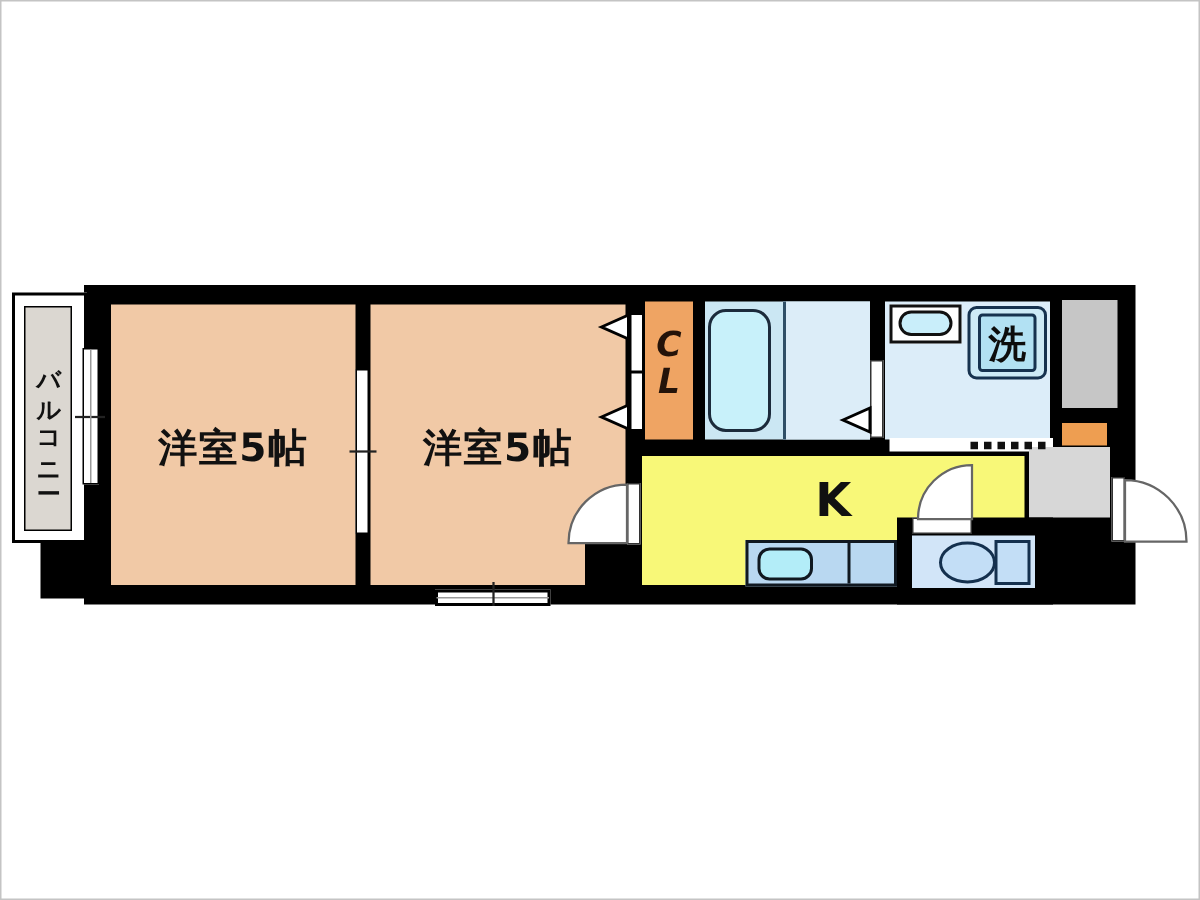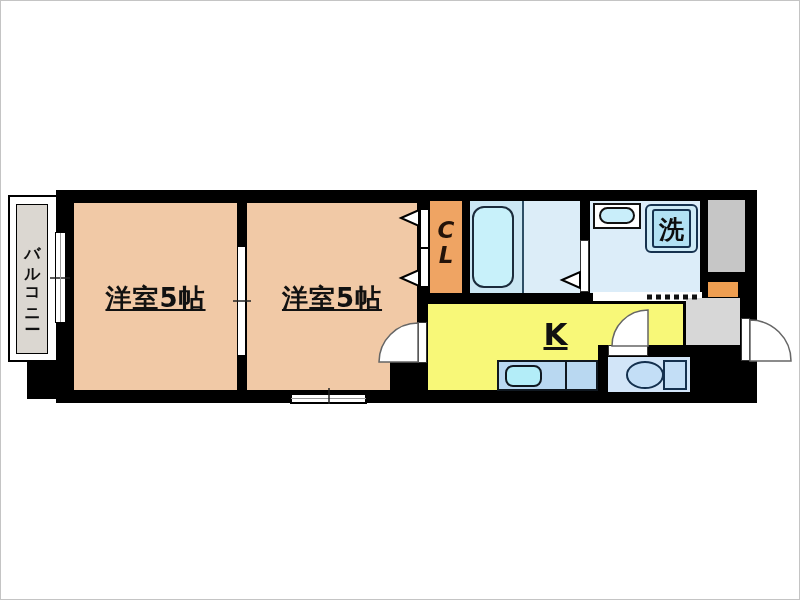--- a/index.html
+++ b/index.html
@@ -1,20 +1,20 @@
 <!DOCTYPE html>
 <html><head>
 <meta charset="utf-8">
 <style>
   html,body{margin:0;padding:0;background:#fff;}
   #canvas{position:relative;width:800px;height:600px;background:#ffffff;overflow:hidden;
           box-shadow:inset 0 0 0 1px #c4c4c4;font-family:"DejaVu Sans","Liberation Sans",sans-serif;}
   .abs{position:absolute;box-sizing:border-box;}
   .wall{background:#000;}
-  .label{color:#111;font-weight:bold;text-align:center;text-decoration:underline;}
+  .label{color:#111;font-weight:bold;text-align:center;}
   .room-label{font-size:26px;letter-spacing:1px;}
   .k-label{font-size:31px;}
   .cl-label{font-size:23px;line-height:25px;font-style:italic;color:#241309;font-weight:bold;text-align:center;}
   .wash-label{font-size:25px;line-height:37px;text-align:center;color:#0d0d0d;font-weight:bold;}
   .balcony-label{writing-mode:vertical-rl;font-size:16px;font-weight:bold;color:#111;
                  letter-spacing:3px;height:100%;width:100%;display:flex;align-items:center;justify-content:center;}
   svg{position:absolute;left:0;top:0;pointer-events:none;}
 </style>
 </head>
 <body>

